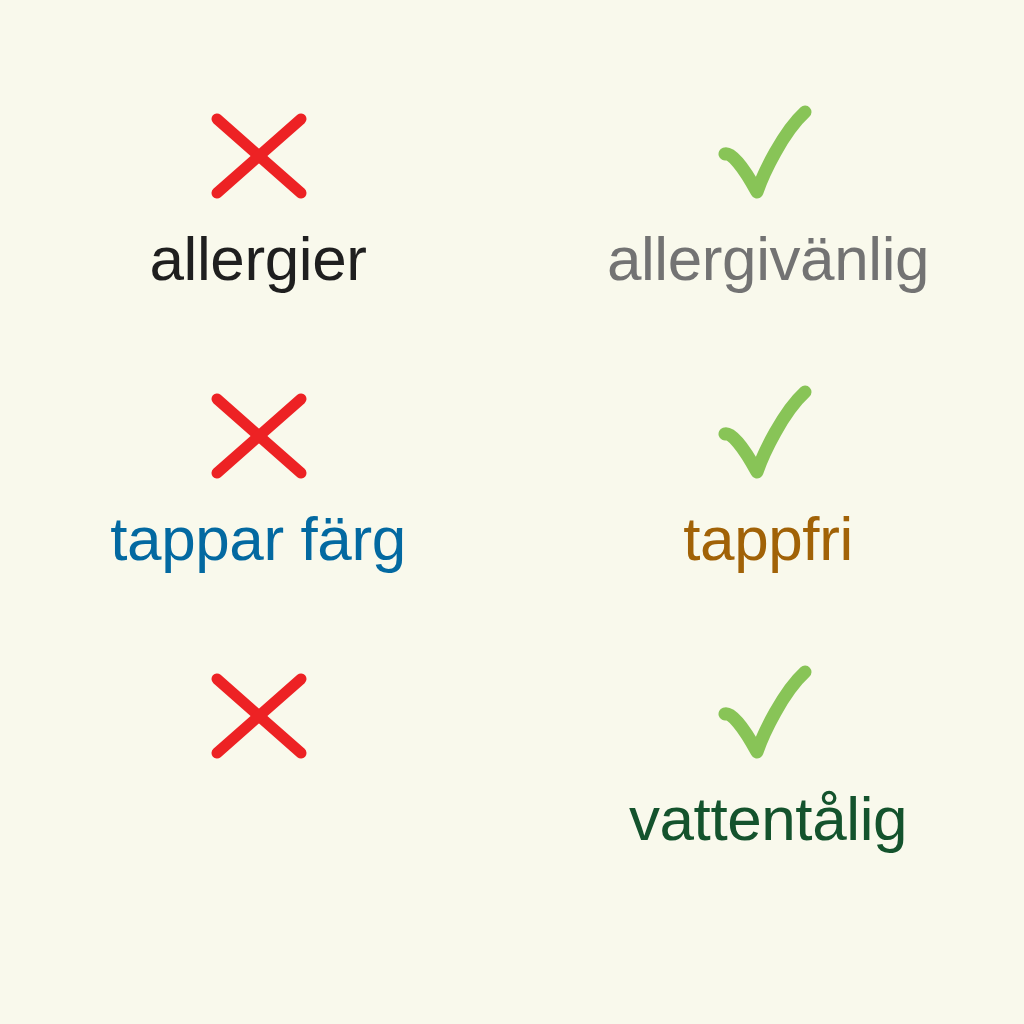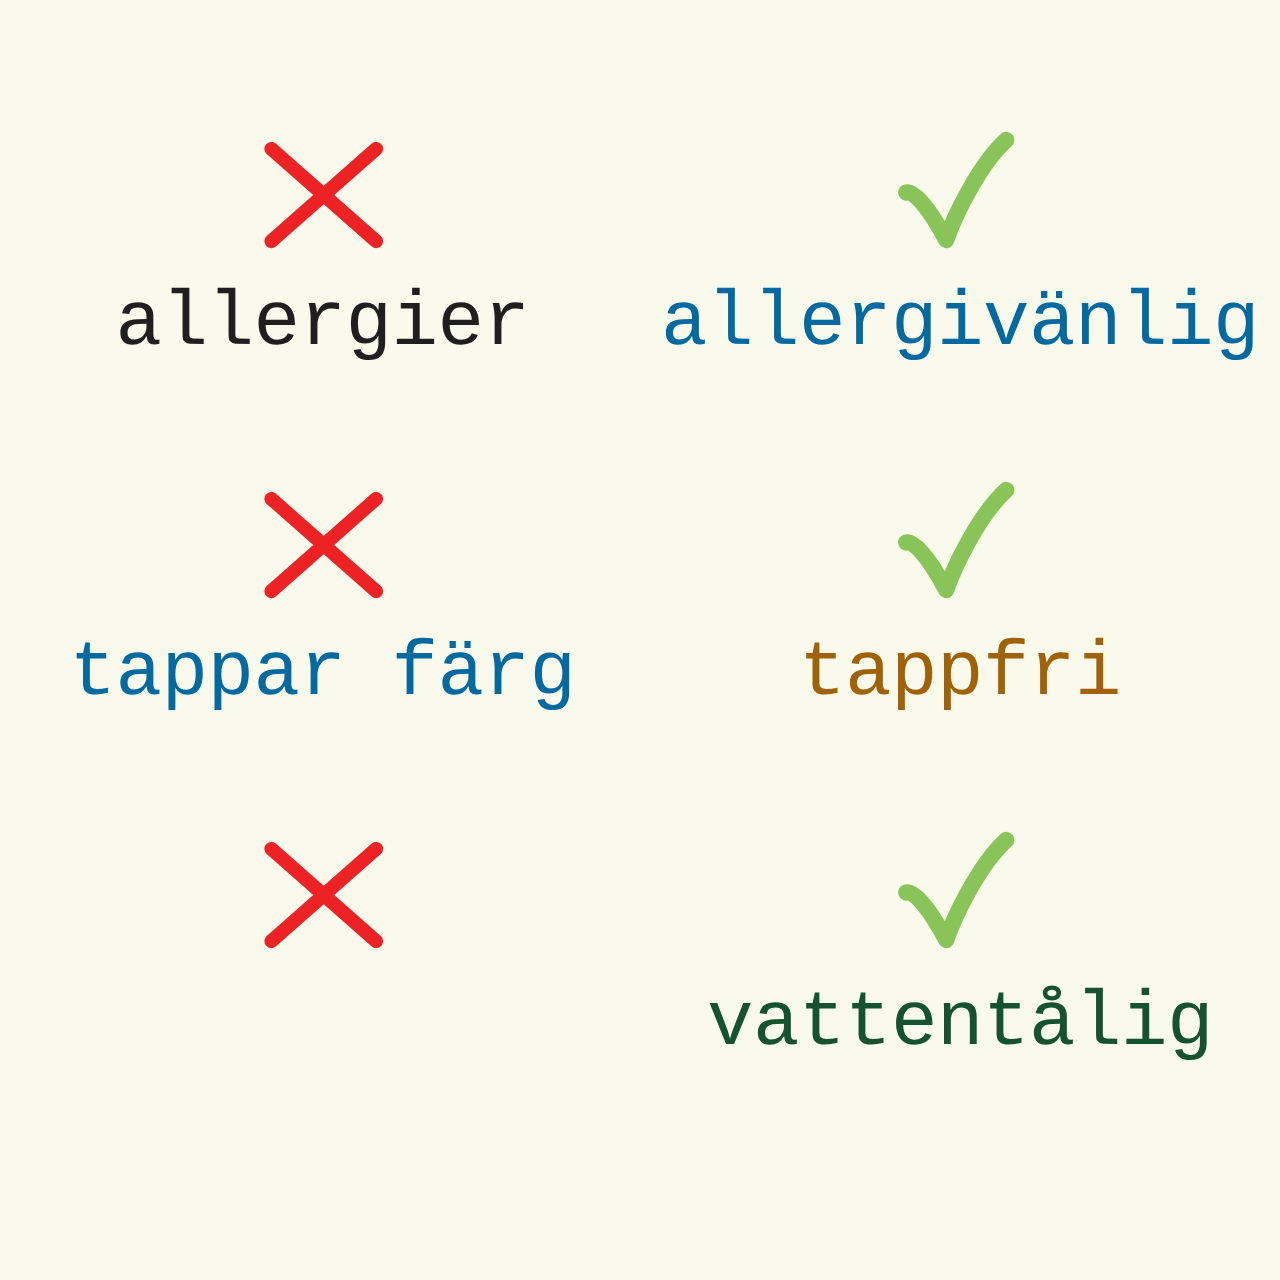--- a/index.html
+++ b/index.html
@@ -65,21 +65,21 @@
 
   .label {
     margin-top: 8px;
     font-size: 62px;
     line-height: 1.05;
     font-weight: 300;
     letter-spacing: -0.4px;
     color: #1f1f1f;
     white-space: nowrap;
     text-align: center;
-    font-family: Liberation Mono, monospace;
+    font-family: Liberation Sans, sans-serif;
   }
 
   .cell.negative .label { margin-left: 4px; }
   .cell.positive .label { margin-left: 0px; }
 
   
   .row-1 .icon-wrap { margin-top: 0px; }
   .row-1 .label { margin-top: 10px; }
 
   .row-2 .icon-wrap { margin-top: 0px; }
@@ -108,21 +108,21 @@
         </div>
         <div class="label" style="color: rgb(31, 31, 31);">allergier</div>
       </div>
 
       <div class="cell positive">
         <div class="icon-wrap">
           <svg width="112" height="112" viewBox="0 0 112 112" aria-hidden="true">
             <path d="M14 54 C 20 52, 32 66, 46 92 C 52 74, 72 32, 94 12" fill="none" stroke="#88c457" stroke-width="13" stroke-linecap="round" stroke-linejoin="round"></path>
           </svg>
         </div>
-        <div class="label" style="color: #0369a1;">allergivänlig</div>
+        <div class="label" style="color: #737373;">allergivänlig</div>
       </div>
 
     </div>
 
     <div class="comparison-row row-2">
 
       <div class="cell negative">
         <div class="icon-wrap">
           <svg width="104" height="92" viewBox="0 0 104 92" aria-hidden="true">
             <g stroke="#ed2224" stroke-width="11" stroke-linecap="round">

